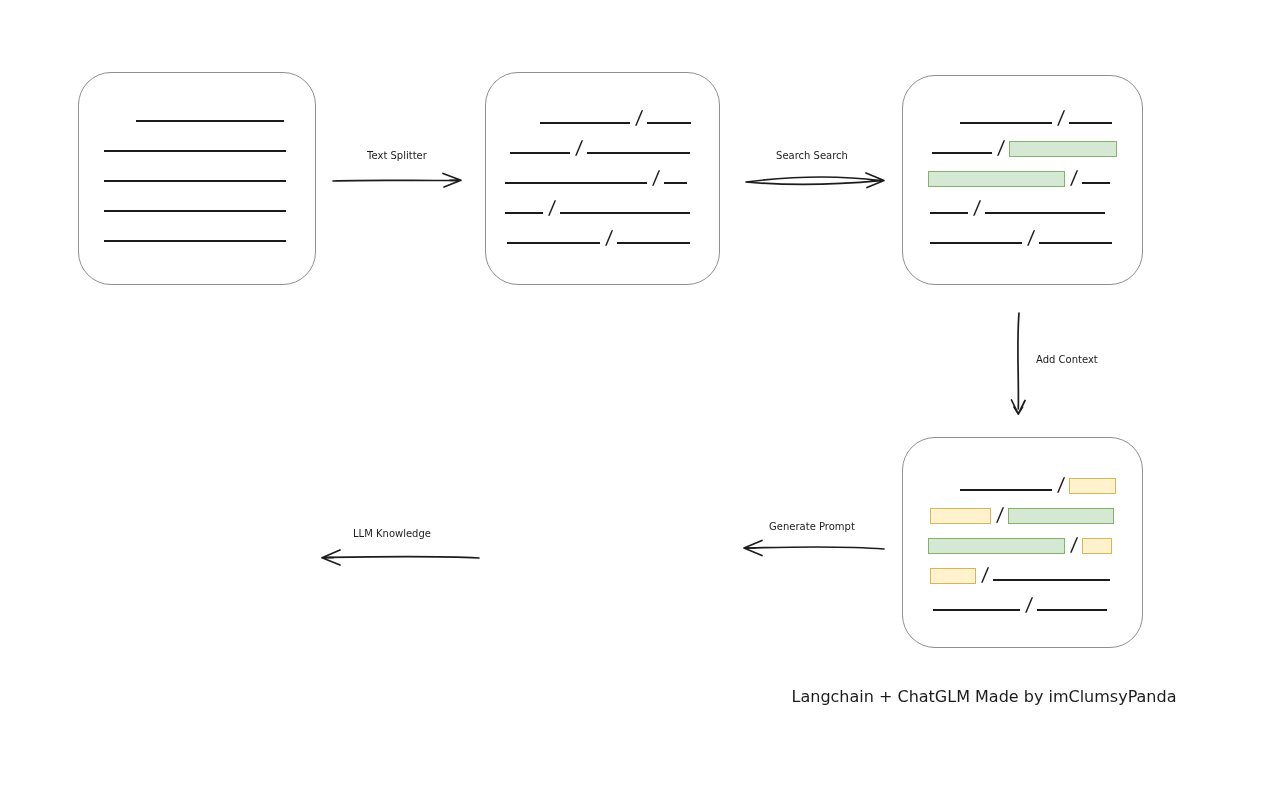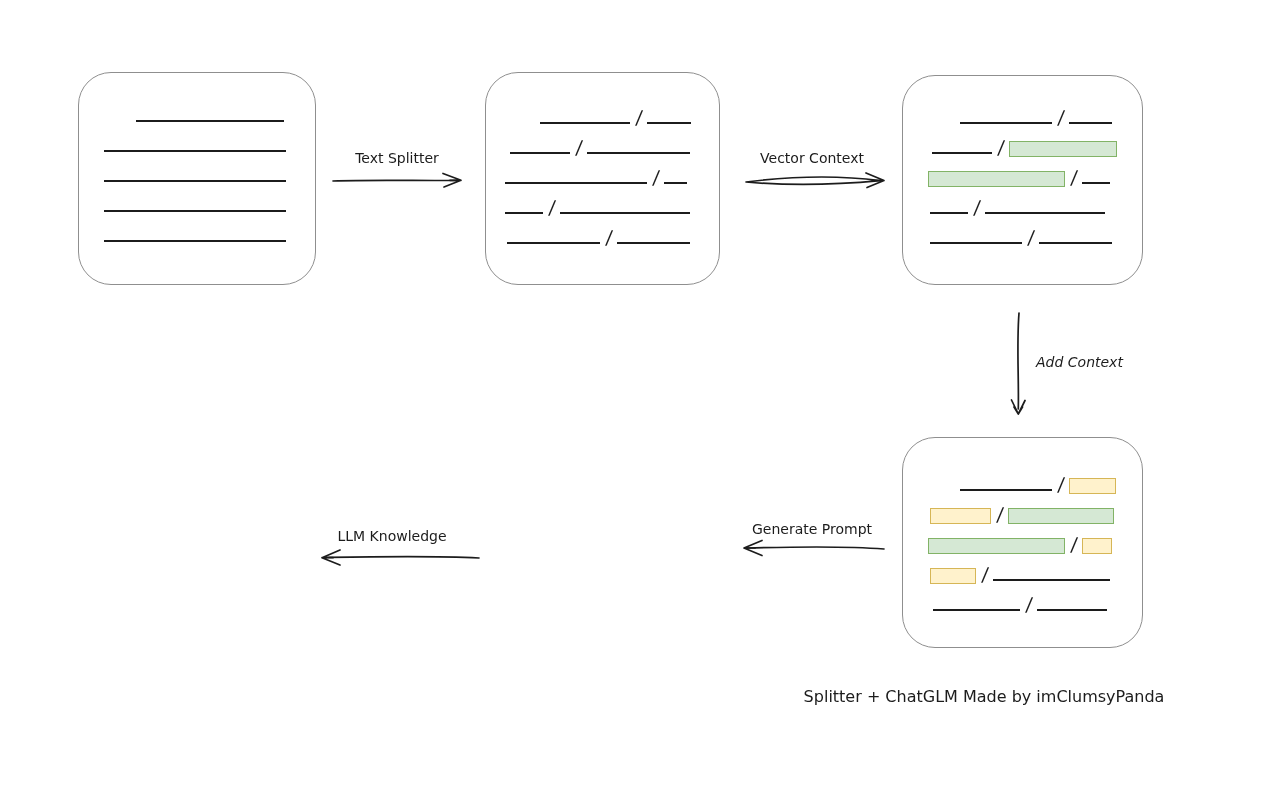--- a/index.html
+++ b/index.html
@@ -46,24 +46,24 @@
   .heading-knowledge { left: 25px; top: 25px; }
   .heading-question  { left: 25px; top: 145px; }
   .heading-answer    { left: 27px; top: 24px; }
 
   .pbar { position: absolute; left: 23px; width: 183px; height: 14px; box-sizing: content-box; }
   .pbar-1 { top: 54px; }
   .pbar-2 { top: 84px; }
   .pbar-3 { top: 114px; }
   .pbar-q { top: 174px; }
 
-  .arrow-label { position: absolute; font-size: 14px; white-space: nowrap; }
+  .arrow-label { position: absolute; font-size: 10px; white-space: nowrap; }
   .label-text-splitter   { left: 397px; top: 150px; transform: translateX(-50%); }
   .label-vector-search   { left: 812px; top: 150px; transform: translateX(-50%); }
-  .label-add-context     { left: 1036px; top: 354px; font-style: italic; }
+  .label-add-context     { left: 1036px; top: 354px; }
   .label-generate-prompt { left: 812px; top: 521px; transform: translateX(-50%); text-align: right; }
   .label-llm-response    { left: 392px; top: 528px; transform: translateX(-50%); }
 
   .credit { position: absolute; left: 984px; top: 687px; transform: translateX(-50%); font-size: 16px; white-space: nowrap; }
 
   .arrows { position: absolute; left: 0; top: 0; pointer-events: none; }
 </style>
 </head>
 <body>
 
@@ -187,26 +187,26 @@
           <span class="seg-line" style="width: 87px;"></span>
           <span class="seg-slash">/</span>
           <span class="seg-line" style="width: 70px;"></span>
         </div>
       </div>
   </div>
 
 
 
   <div class="arrow-label label-text-splitter">Text Splitter</div>
-  <div class="arrow-label label-vector-search">Vector Context</div>
+  <div class="arrow-label label-vector-search">Search Search</div>
   <div class="arrow-label label-add-context">Add Context</div>
   <div class="arrow-label label-generate-prompt">Generate Prompt</div>
   <div class="arrow-label label-llm-response">LLM Knowledge</div>
 
-  <div class="credit">Splitter + ChatGLM Made by imClumsyPanda</div>
+  <div class="credit">Langchain + ChatGLM Made by imClumsyPanda</div>
 
   <svg class="arrows" width="1262" height="792" viewBox="0 0 1262 792">
     <g stroke="#1c1c1c" stroke-width="1.7" fill="none" stroke-linecap="round" stroke-linejoin="round">
 
       <path d="M333 181 C 375 179.5, 430 181, 456 180.3"></path>
       <path d="M443 173.5 L461 180.3 L444 187 M450 180.3 L461 180.3"></path>
 
       <path d="M746 182 C 798 175.5, 845 176, 880 180.7 M746 182 C 802 187, 850 183.5, 880 180.7"></path>
       <path d="M866 173 L884 180.5 L867 187.5 M873 180.5 L884 180.5"></path>
 

